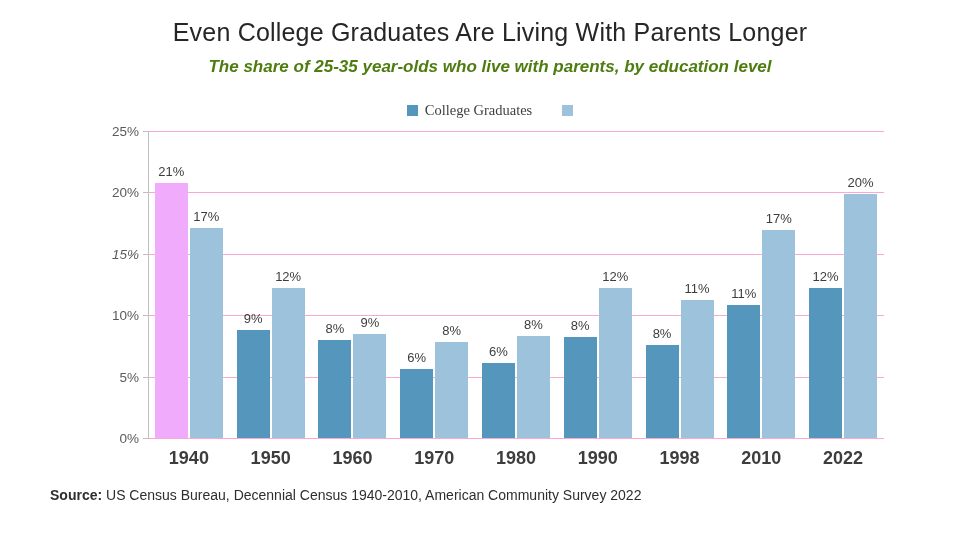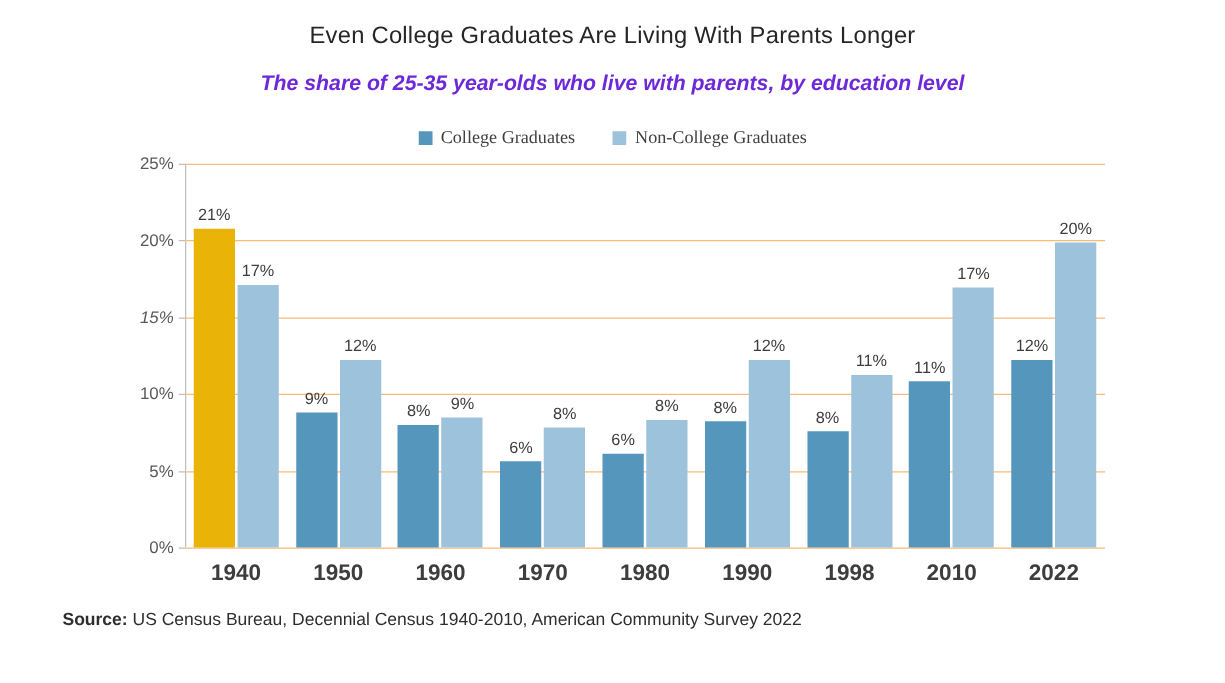--- a/index.html
+++ b/index.html
@@ -21,35 +21,35 @@
     box-sizing: border-box;
   }
 
   
   .title {
     position: absolute;
     left: 0;
     top: 18px;
     width: 980px;
     text-align: center;
-    font-size: 19px;
+    font-size: 25px;
     font-weight: 400;
     color: #262626;
     letter-spacing: 0.2px;
   }
   .subtitle {
     position: absolute;
     left: 0;
     top: 57px;
     width: 980px;
     text-align: center;
     font-size: 17px;
     font-style: italic;
     font-weight: 700;
-    color: #6d28d9;
+    color: #4d7c0f;
   }
 
   
   .legend {
     position: absolute;
     left: 0;
     top: 102px;
     width: 980px;
     display: flex;
     justify-content: center;
@@ -78,21 +78,21 @@
     left: 148px;
     top: 131px;
     width: 736px;
     height: 307px;
   }
   .gridline {
     position: absolute;
     left: 0;
     width: 736px;
     height: 1px;
-    background: #fdba74;
+    background: #f9a8d4;
   }
   .axis-line-left {
     position: absolute;
     left: 0;
     top: 0;
     width: 1px;
     height: 307px;
     background: #bfbfbf;
   }
   .ytick {
@@ -168,21 +168,20 @@
   <div class="title">Even College Graduates Are Living With Parents Longer</div>
   <div class="subtitle">The share of 25-35 year-olds who live with parents, by education level</div>
 
   <div class="legend">
     <div class="legend-item">
       <span class="legend-swatch" style="background:#5596bd"></span>
       <span class="legend-label">College Graduates</span>
     </div>
     <div class="legend-item">
       <span class="legend-swatch" style="background:#9dc3dc"></span>
-      <span class="legend-label">Non-College Graduates</span>
     </div>
   </div>
 
   <div id="plot">
     <div class="axis-line-left"></div>
   <div class="gridline" style="top: 307px;">
         <div class="ytick-mark"></div>
         <div class="ytick">0%</div>
       </div>
       <div class="gridline" style="top: 245.6px;">
@@ -199,21 +198,21 @@
       </div>
       <div class="gridline" style="top: 61.4px;">
         <div class="ytick-mark"></div>
         <div class="ytick">20%</div>
       </div>
       <div class="gridline" style="top: 0px;">
         <div class="ytick-mark"></div>
         <div class="ytick">25%</div>
       </div>
       <div class="group" style="left: 0px; width: 81.7778px;">
-        <div class="bar college" style="height: 255.424px; width: 33px; left: 6.88889px; background: #eab308; margin-top: 32px;">
+        <div class="bar college" style="height: 255.424px; width: 33px; left: 6.88889px; background: #f0abfc; margin-top: 32px;">
           <div class="bar-label">21%</div>
         </div>
         <div class="bar noncollege" style="height: 209.988px; width: 33px; left: 41.8889px; background: rgb(157, 195, 220);">
           <div class="bar-label">17%</div>
         </div>
         <div class="xtick">1940</div>
       </div>
       <div class="group" style="left: 81.7778px; width: 81.7778px;">
         <div class="bar college" style="height: 108.064px; width: 33px; left: 6.88889px; background: rgb(85, 150, 189);">
           <div class="bar-label">9%</div>

